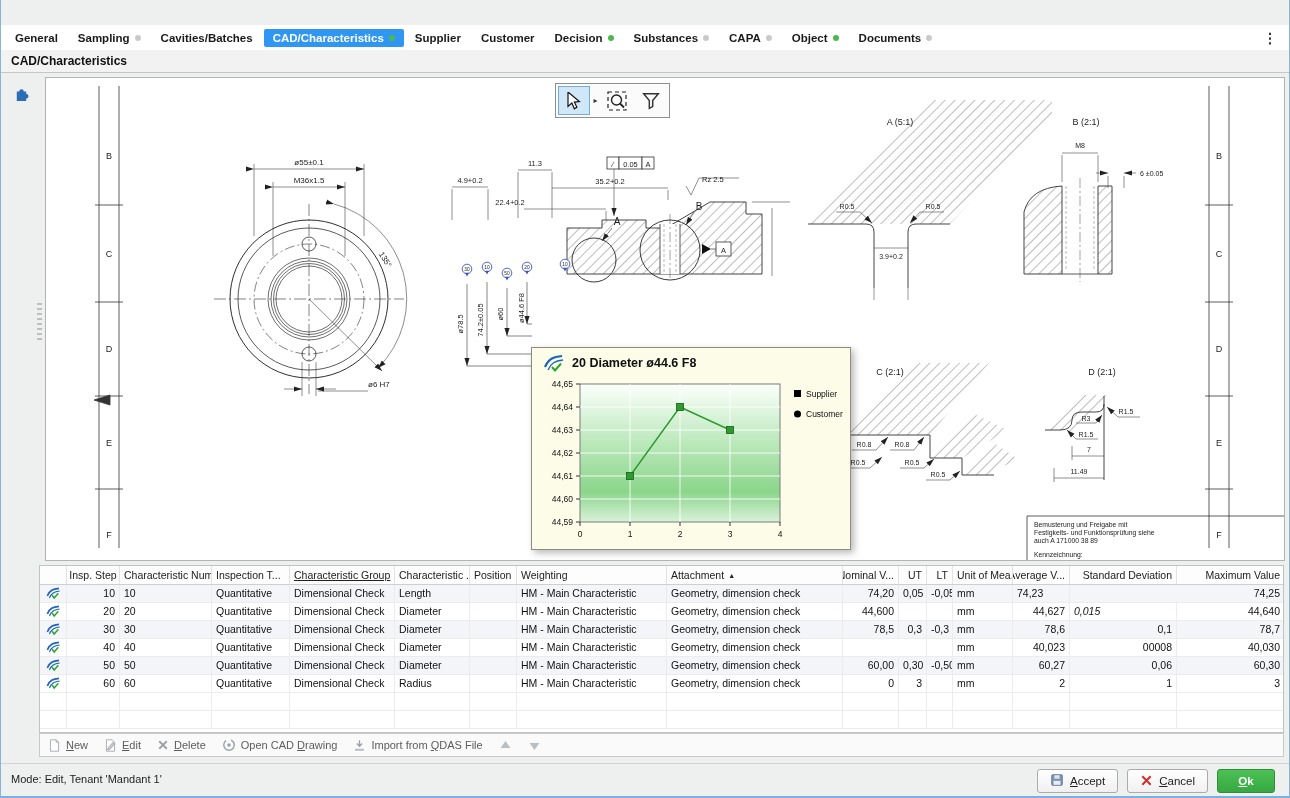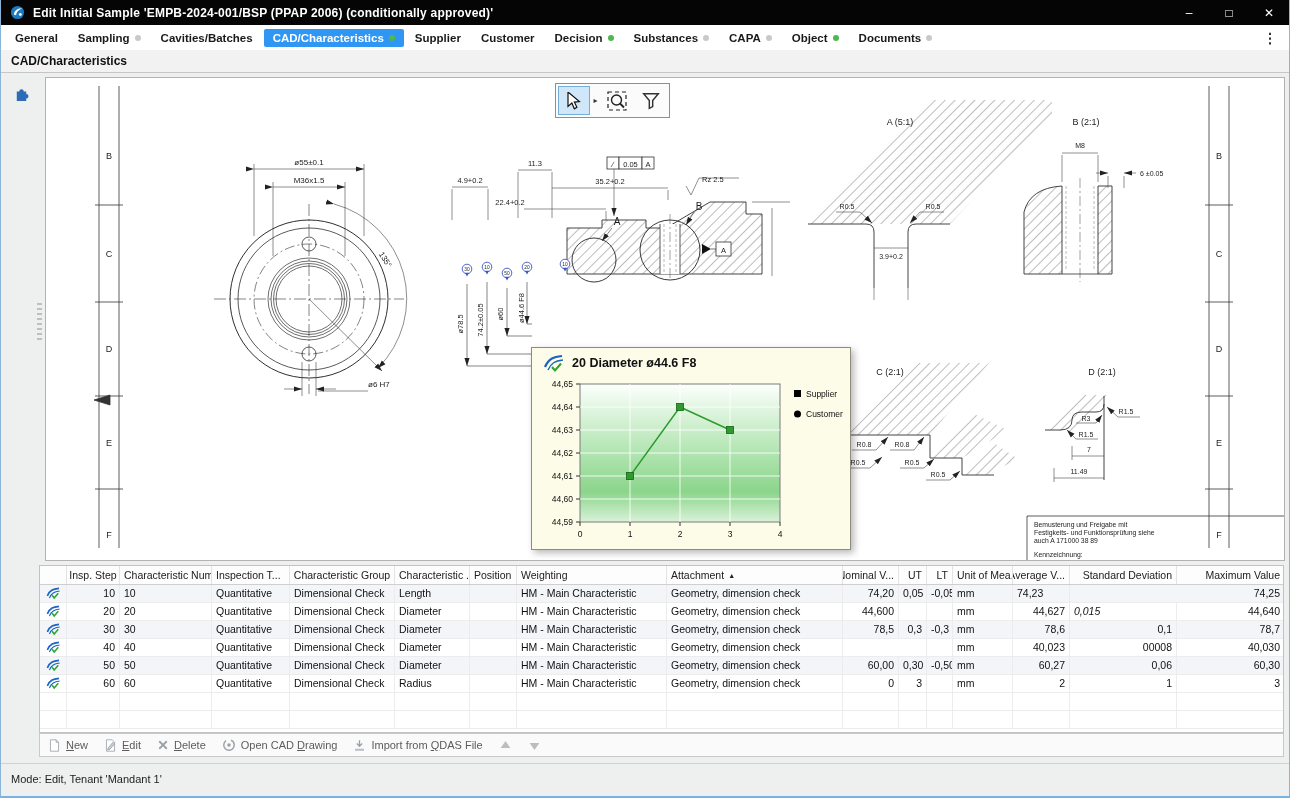--- a/index.html
+++ b/index.html
@@ -56,35 +56,20 @@
   .status-text{position:absolute;left:10px;top:9px;font-size:11px;color:#222;}
   .action-buttons{position:absolute;right:14px;top:5px;display:flex;gap:9px;}
   .btn{height:24px;display:flex;align-items:center;justify-content:center;gap:6px;font-size:11.5px;border:1px solid #ababab;border-radius:3px;background:linear-gradient(#ffffff,#f0f0f0);padding:0 12px;color:#222;box-sizing:border-box;}
   .btn.ok{background:linear-gradient(#4cc055,#37a842);border-color:#2e8f38;color:#fff;font-weight:600;min-width:58px;}
 </style>
 </head>
 <body>
 
 <div id="window">
 
-  <div class="titlebar">
-    <span class="title-icon">
-      <svg width="15" height="15" viewBox="0 0 16 16">
-          <circle cx="8" cy="8" r="7" fill="#1b7ac2"></circle>
-          <path d="M4,10 C5,5 10,3 13,4 C11,4.5 7,6 6.5,11 Z" fill="#fff"></path>
-          <circle cx="11" cy="10" r="1.6" fill="#fff"></circle>
-        </svg>
-    </span>
-    <span class="title-text">Edit Initial Sample 'EMPB-2024-001/BSP (PPAP 2006) (conditionally approved)'</span>
-    <div class="win-controls">
-      <div class="win-btn">–</div>
-      <div class="win-btn">□</div>
-      <div class="win-btn">✕</div>
-    </div>
-  </div>
 
   <div class="menubar">
     <div style="display:flex;align-items:center;">
         <div class="menu-item">
           <span>General</span>
         </div>
         <div class="menu-item">
           <span>Sampling</span>
           <span class="dot gray"></span>
         </div>
@@ -492,21 +477,21 @@
         </div>
         <div class="th" style="width: 53px; justify-content: center;">
           <span>Insp. Step</span>
         </div>
         <div class="th" style="width: 92px; justify-content: flex-start;">
           <span>Characteristic Number</span>
         </div>
         <div class="th" style="width: 78px; justify-content: flex-start;">
           <span>Inspection T...</span>
         </div>
-        <div class="th" style="width: 105px; justify-content: center;">
+        <div class="th" style="width: 105px; justify-content: flex-start; text-decoration: underline;">
           <span>Characteristic Group</span>
         </div>
         <div class="th" style="width: 75px; justify-content: flex-start;">
           <span>Characteristic ...</span>
         </div>
         <div class="th" style="width: 47px; justify-content: flex-start;">
           <span>Position</span>
         </div>
         <div class="th" style="width: 150px; justify-content: flex-start;">
           <span>Weighting</span>
@@ -777,15 +762,38 @@
         <span style="display: flex;">
           <svg width="13" height="13" viewBox="0 0 16 16">
             <path d="M8,13.5 L2,5 H14 Z" fill="#b9bec3"></path>
           </svg>
         </span>
       </div>
     </div>
 
   <div class="statusbar">
     <span class="status-text">Mode: Edit, Tenant 'Mandant 1'</span>
+    <div class="action-buttons">
+      <div class="btn">
+        <span>
+          <svg width="14" height="14" viewBox="0 0 16 16">
+              <rect x="2" y="2" width="12" height="12" rx="1" fill="#7d95b5" stroke="#5a6e88"></rect>
+              <rect x="5" y="2.5" width="6" height="4" fill="#dce4ee"></rect>
+              <rect x="4" y="9" width="8" height="4.5" fill="#e8edf3"></rect>
+            </svg>
+        </span>
+        <span class="blabel"><u>A</u>ccept</span>
+      </div>
+      <div class="btn">
+        <span>
+          <svg width="13" height="13" viewBox="0 0 14 14">
+              <path d="M2.5,2.5 L11.5,11.5 M11.5,2.5 L2.5,11.5" stroke="#cf2f2f" stroke-width="2.2" fill="none"></path>
+            </svg>
+        </span>
+        <span class="blabel"><u>C</u>ancel</span>
+      </div>
+      <div class="btn ok">
+        <span class="blabel"><u>O</u>k</span>
+      </div>
+    </div>
   </div>
 
 </div>
 
 </body></html>

